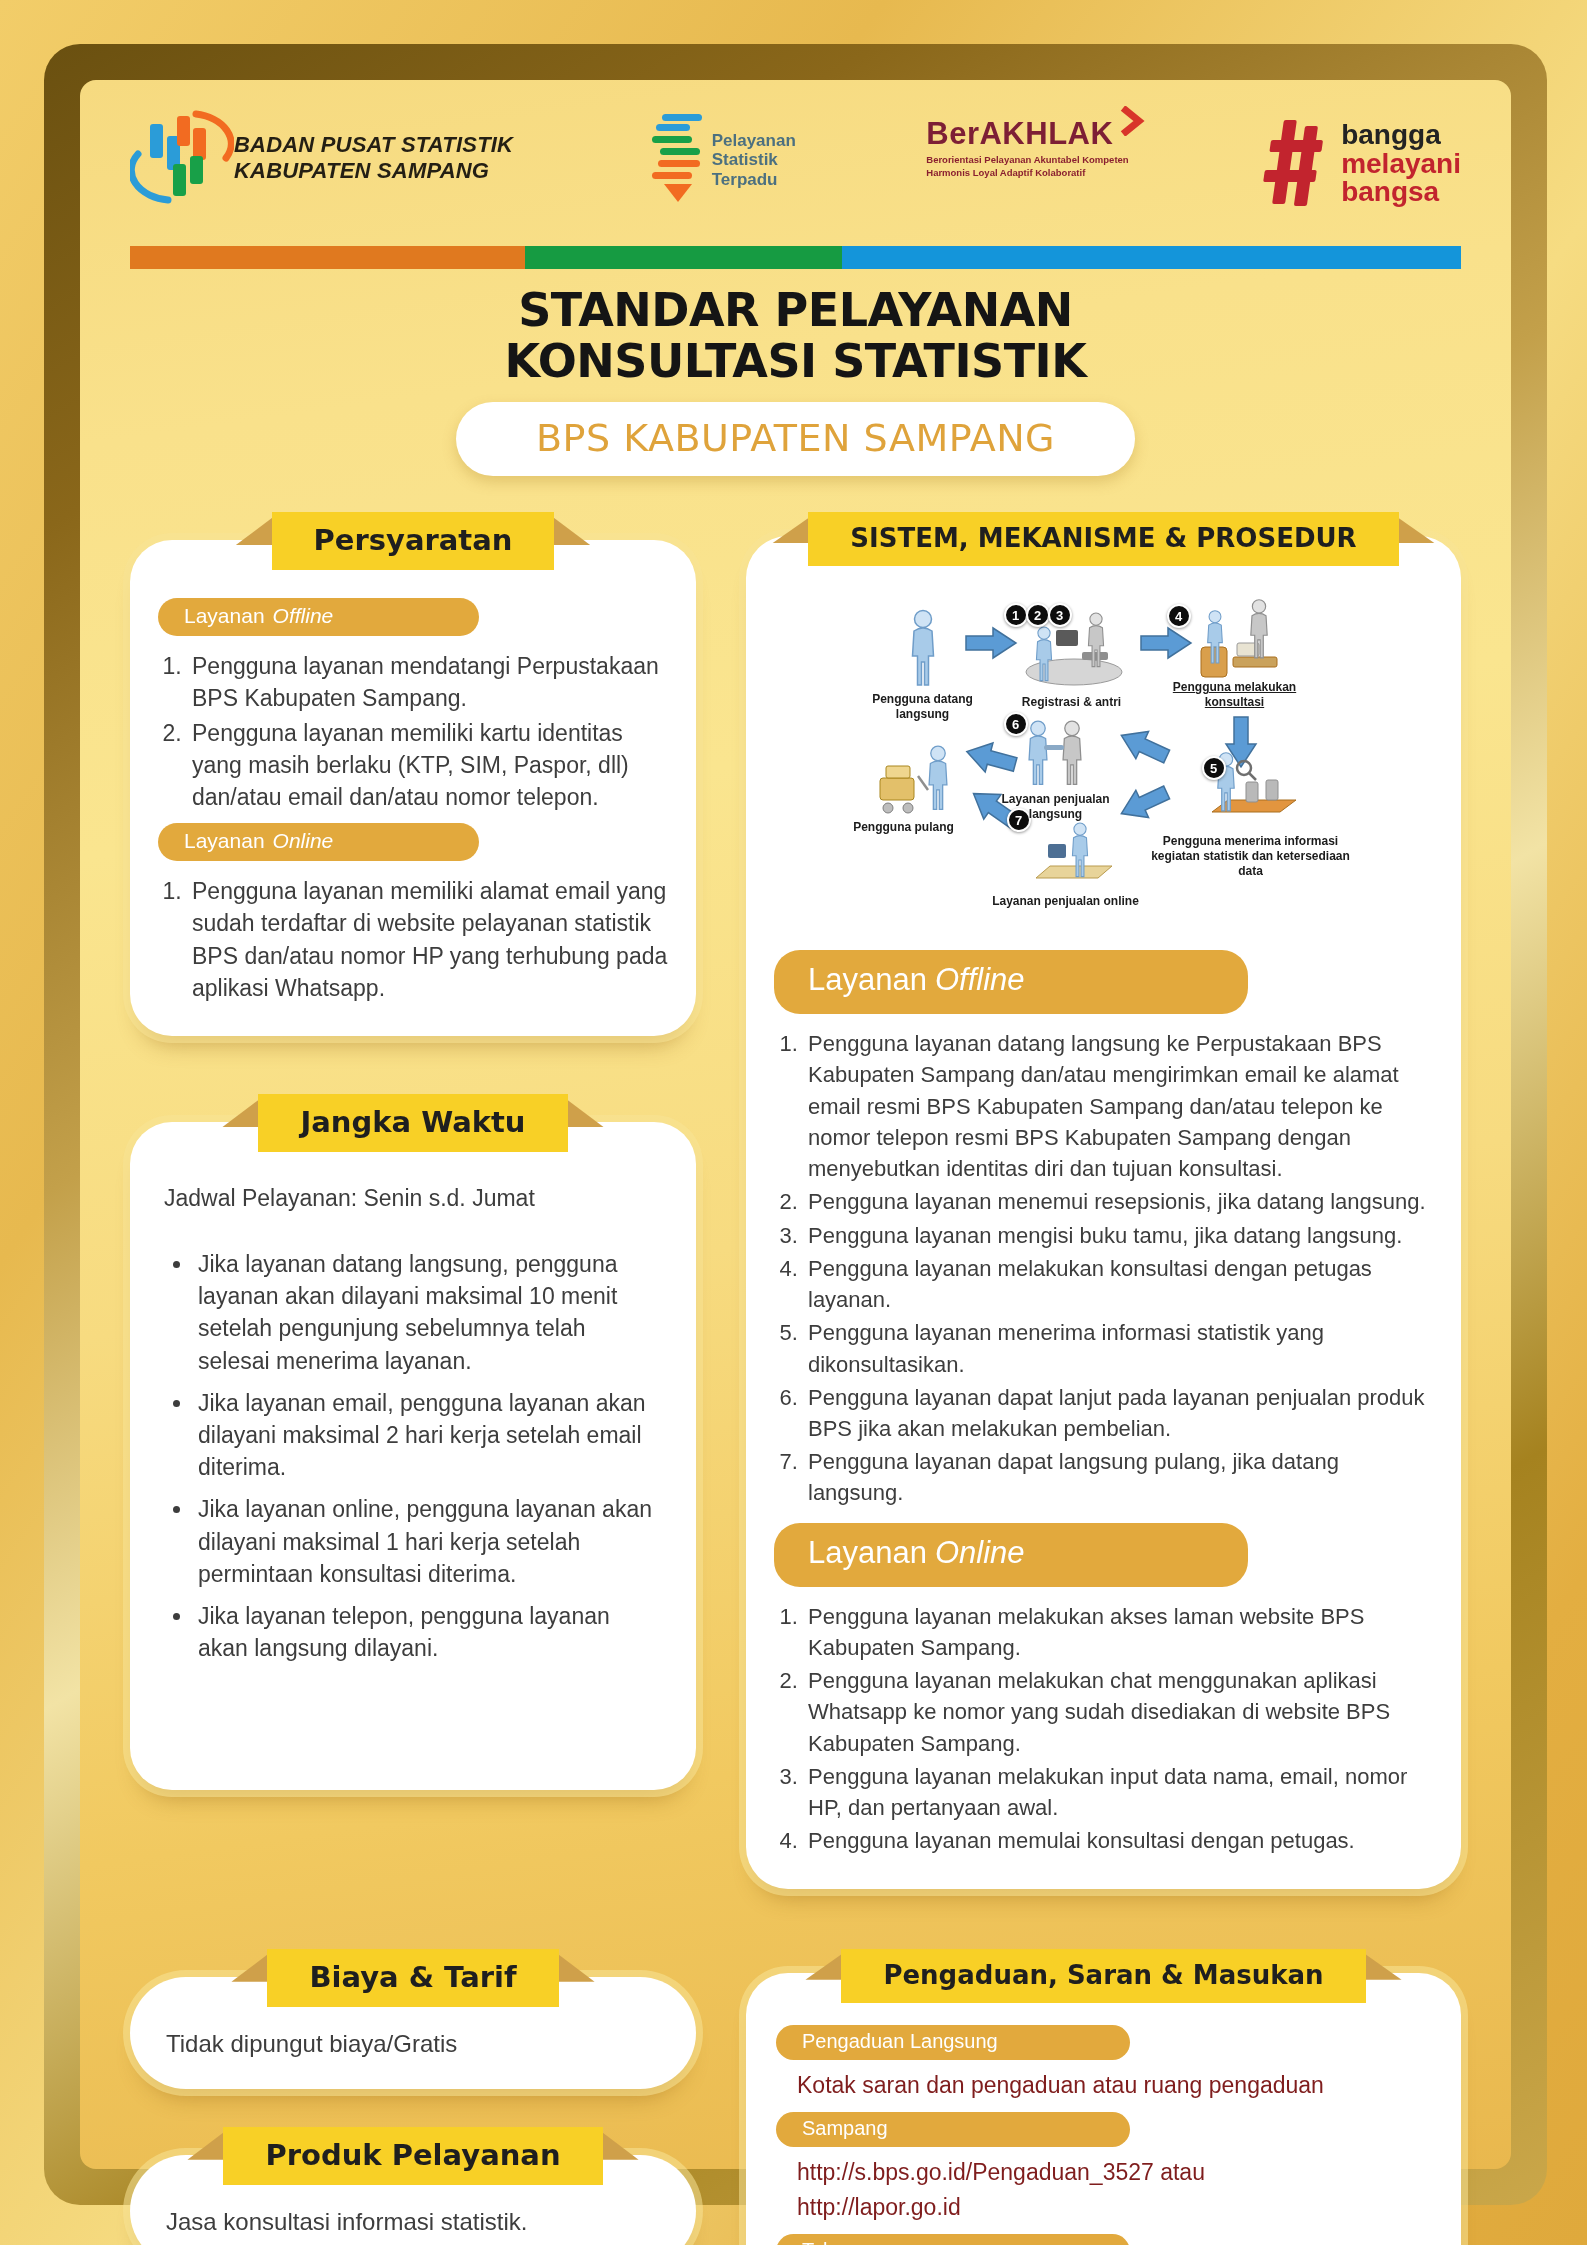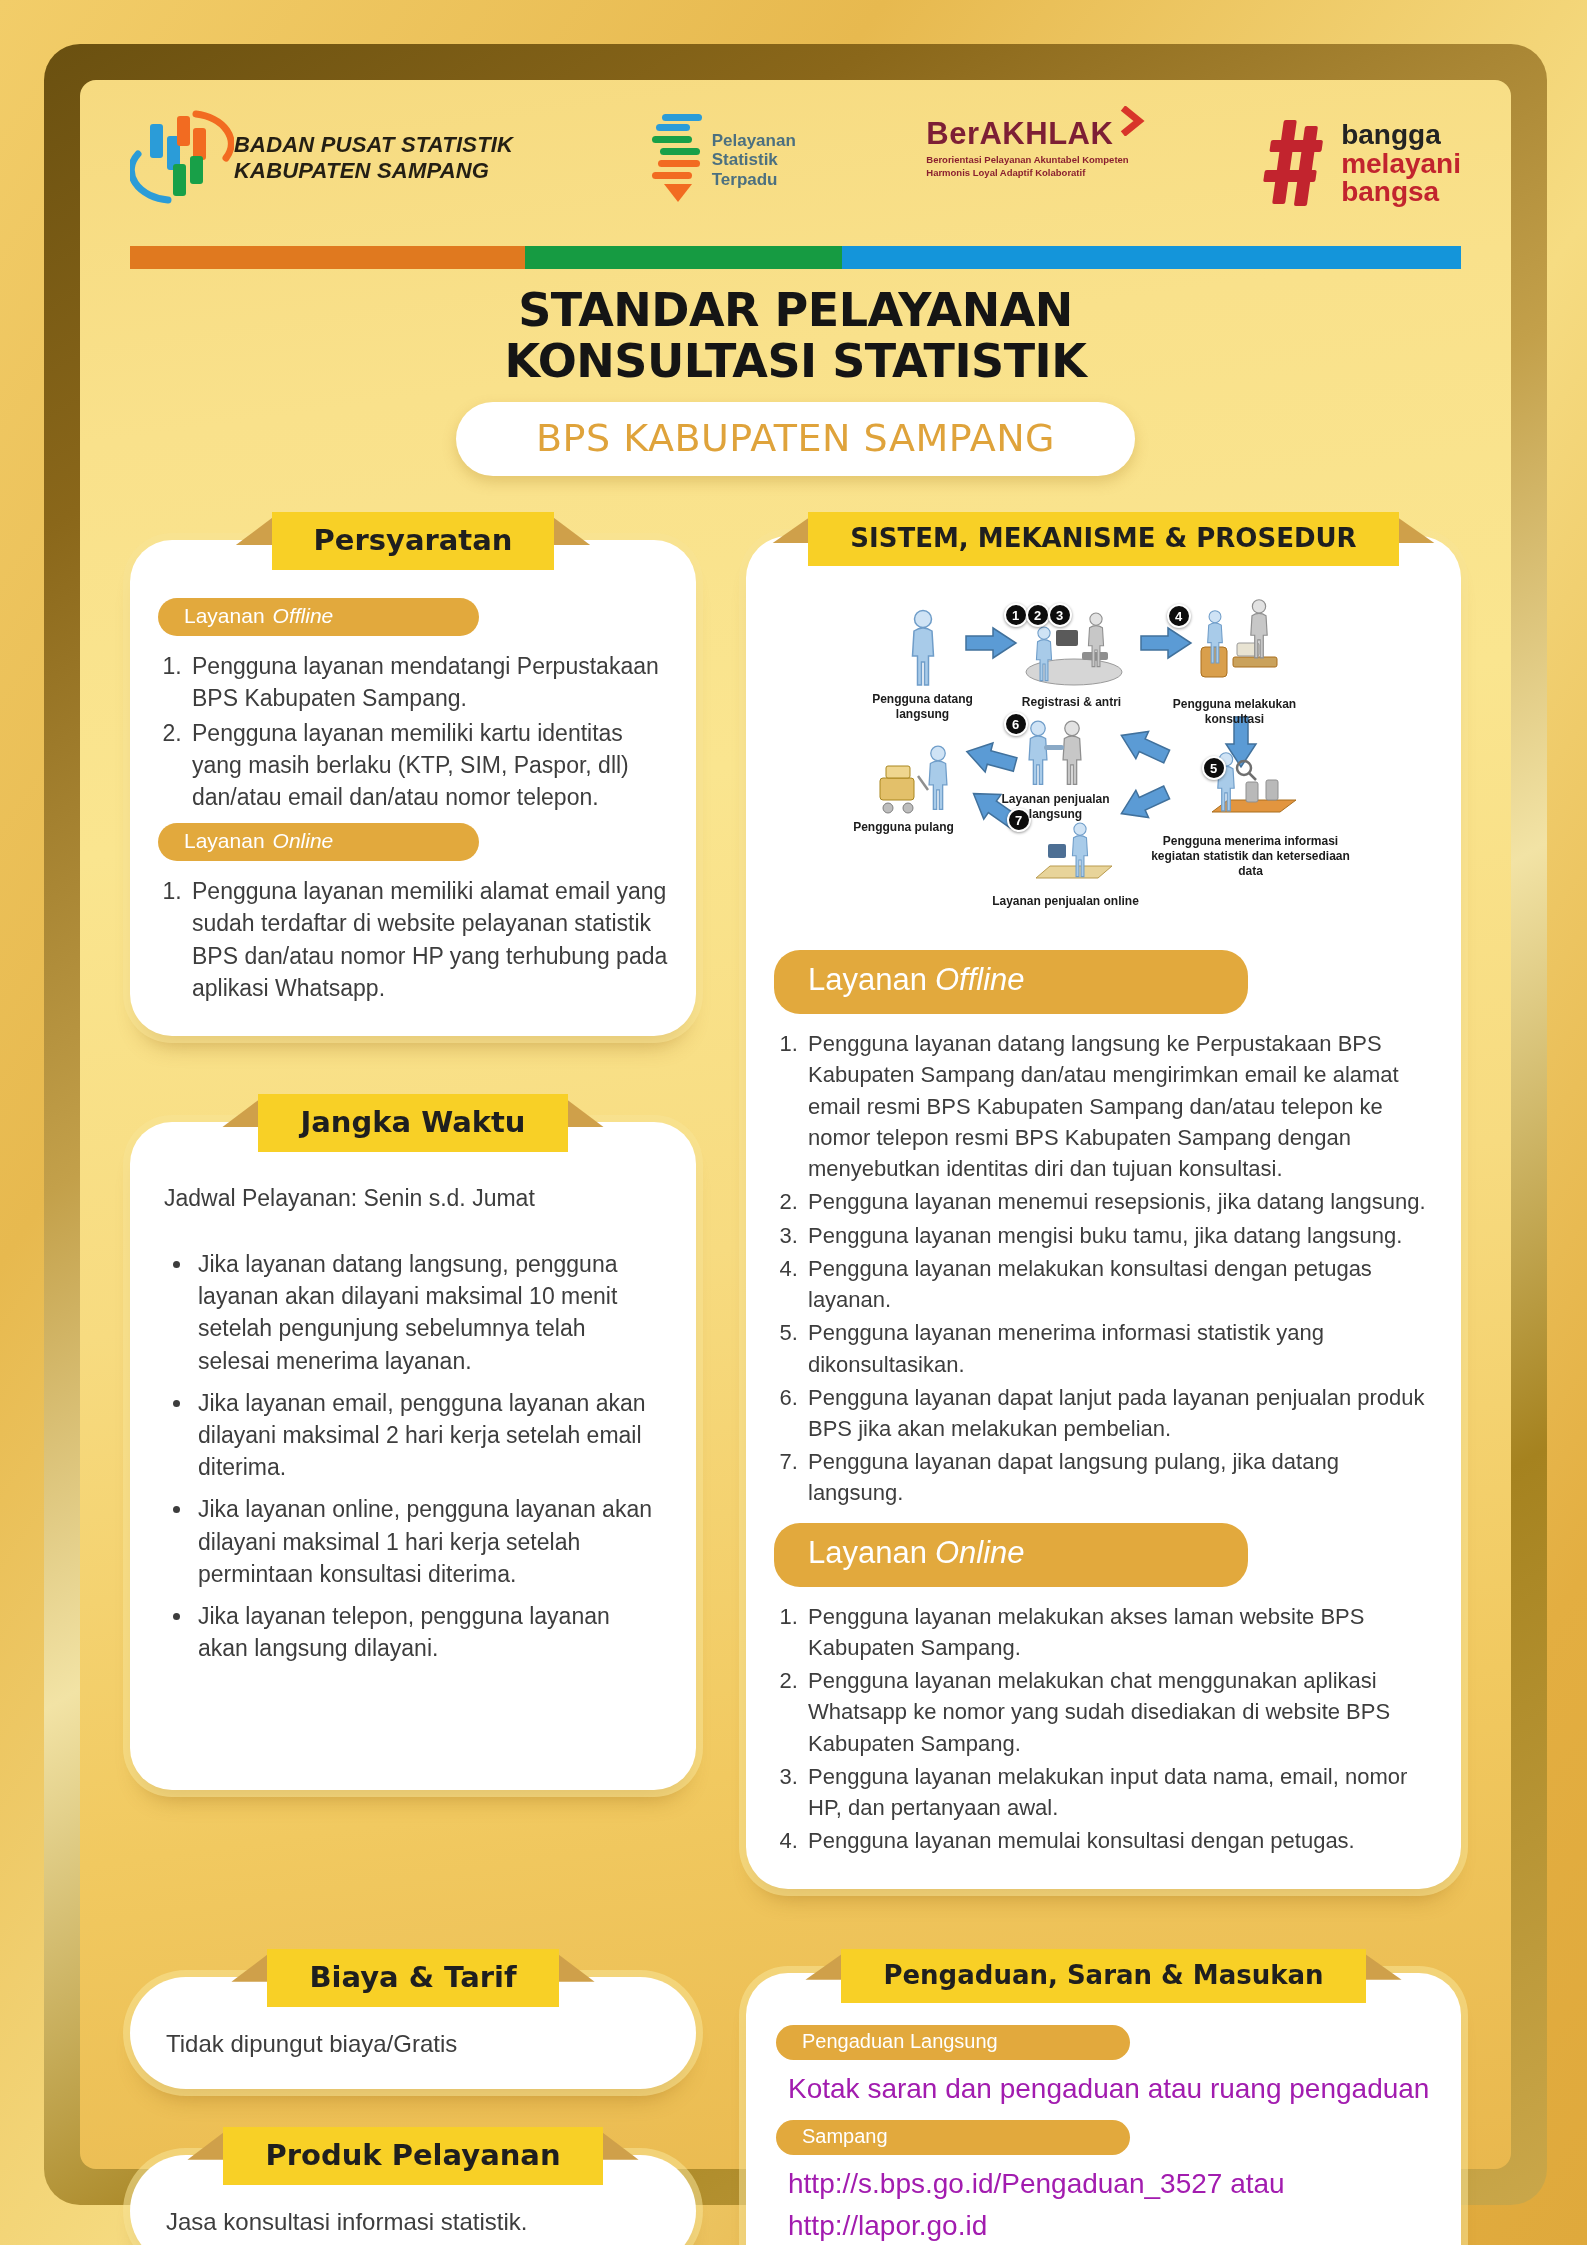--- a/index.html
+++ b/index.html
@@ -86,21 +86,21 @@
     font-size:13px; font-weight:700; display:flex; align-items:center; justify-content:center;
     border:2px solid #fff; box-shadow:0 1px 3px rgba(0,0,0,.4); }
   
   .pill-card { background:#fff; border-radius:58px; min-height:112px; display:flex; align-items:center;
     padding:10px 36px 6px; position:relative; z-index:1;
     box-shadow:0 0 0 7px rgba(248,228,150,.55), 0 18px 22px -10px rgba(150,100,20,.45); }
   .pill-card .txt { font-size:24px; color:#3d3d3d; padding-top:18px; }
   .pengaduan-card { padding:52px 30px 26px; }
   .pill-p { background:#e2a93d; color:#fff; border-radius:999px; font-size:20px; font-weight:500;
     padding:5px 26px 7px; width:54%; margin:10px 0 8px; }
-  .p-line { font-size:28px; color:#a21caf; line-height:1.5; margin-left:12px; }
+  .p-line { font-size:23px; color:#7f1d1d; line-height:1.5; margin-left:21px; }
 </style>
 </head>
 <body>
 
 <div class="frame">
   <div class="content">
 
     <div class="hdr">
       <div class="brand">
         <span>
@@ -316,21 +316,21 @@
               <span class="bdg" style="left:200px; top:7px;">1</span>
               <span class="bdg" style="left:222px; top:7px;">2</span>
               <span class="bdg" style="left:244px; top:7px;">3</span>
               <span class="bdg" style="left:363px; top:8px;">4</span>
               <span class="bdg" style="left:398px; top:160px;">5</span>
               <span class="bdg" style="left:200px; top:116px;">6</span>
               <span class="bdg" style="left:203px; top:212px;">7</span>
 
               <div class="dlabel" style="left:49px;  top:96px;  width:140px;">Pengguna datang langsung</div>
               <div class="dlabel" style="left:198px; top:99px;  width:140px;">Registrasi &amp; antri</div>
-              <div class="dlabel" style="left:351px; top:101px; width:160px;">Pengguna melakukan konsultasi</div>
+              <div class="dlabel" style="left:351px; top:84px; width:160px;text-decoration:underline;">Pengguna melakukan konsultasi</div>
               <div class="dlabel" style="left:347px; top:238px; width:200px;">Pengguna menerima informasi kegiatan statistik dan ketersediaan data</div>
               <div class="dlabel" style="left:172px; top:196px; width:160px;">Layanan penjualan langsung</div>
               <div class="dlabel" style="left:182px; top:298px; width:160px;">Layanan penjualan online</div>
               <div class="dlabel" style="left:40px;  top:224px; width:120px;">Pengguna pulang</div>
             </div>
 
             <div class="pill-lg">
               <span>Layanan</span><em>Offline</em>
             </div>
             <ol class="num">

